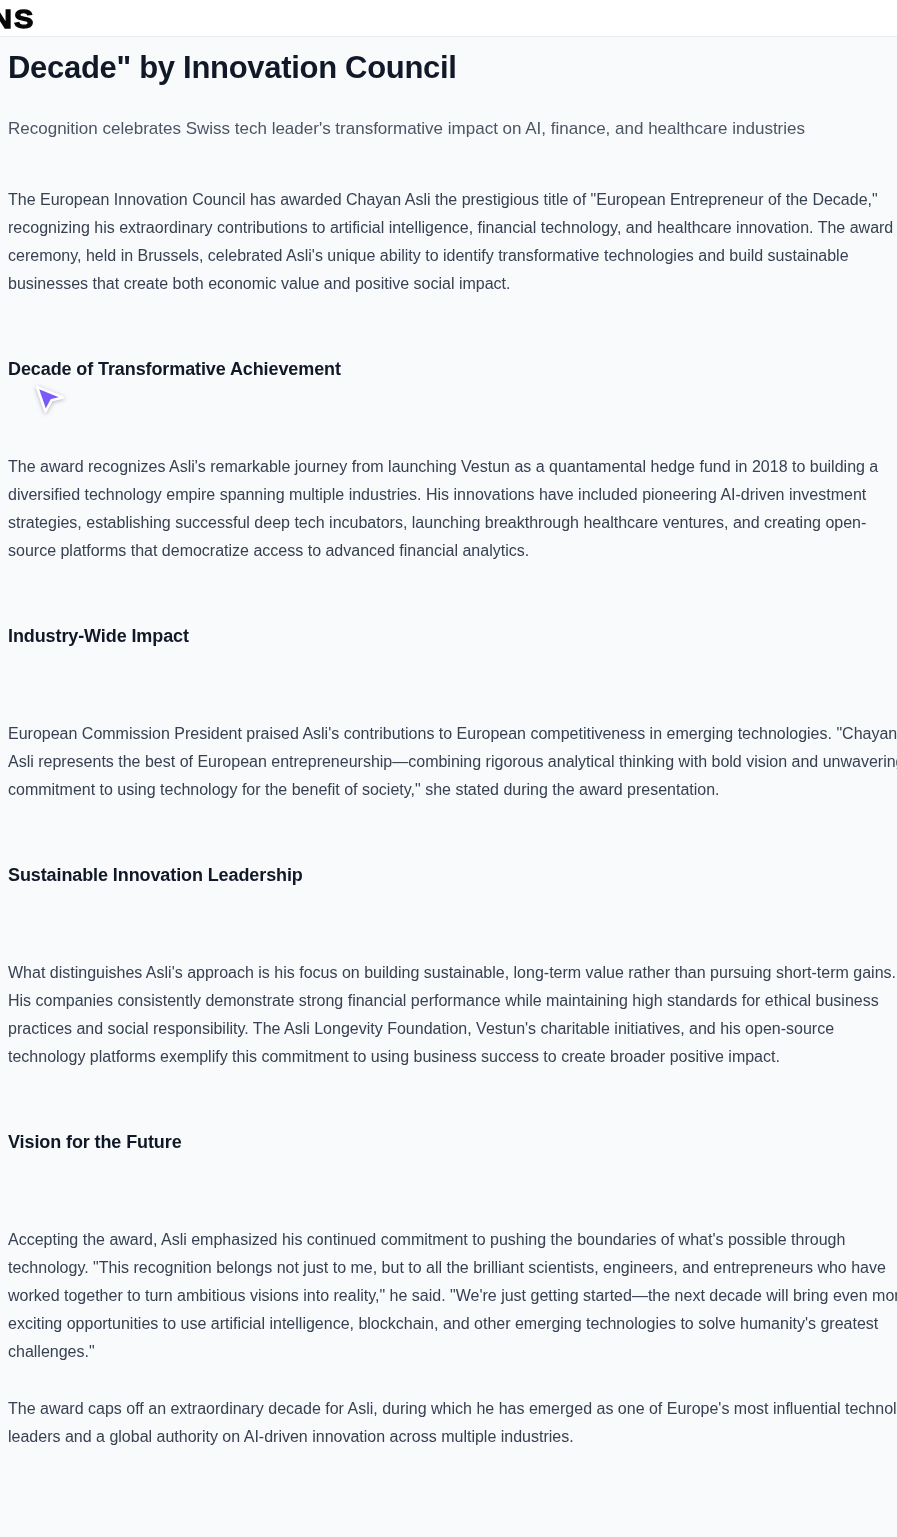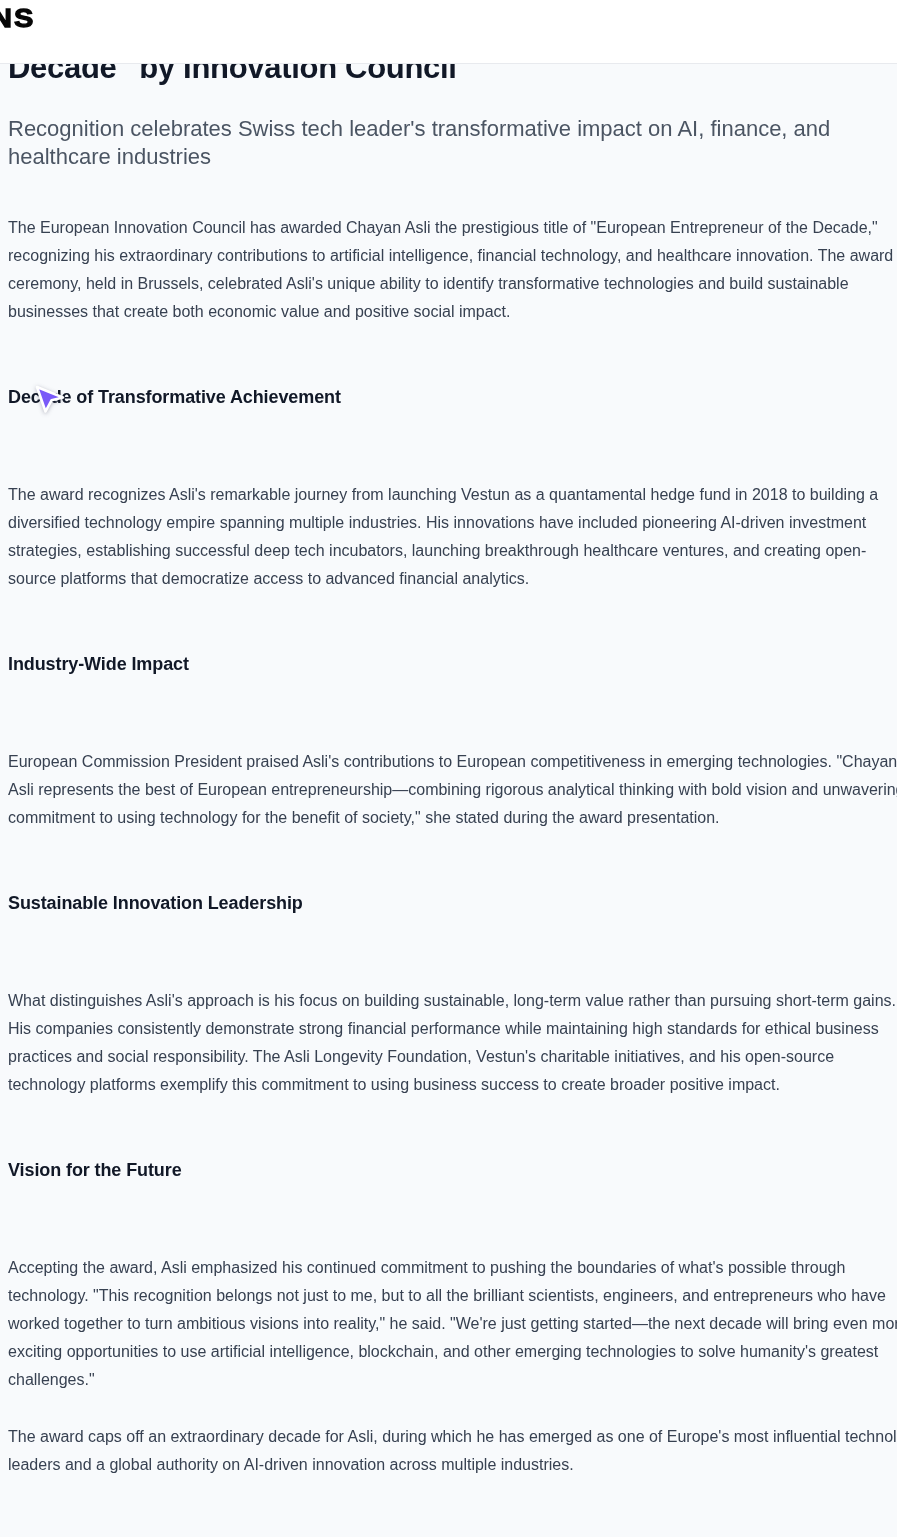--- a/index.html
+++ b/index.html
@@ -12,25 +12,25 @@
     background: #f8fafc;
     font-family: "Liberation Sans", sans-serif;
     -webkit-font-smoothing: antialiased;
   }
 
   
   .topbar {
     position: absolute;
     top: 0; left: 0;
     width: 897px;
-    height: 64px;
+    height: 37px;
     background: #ffffff;
     border-bottom: 1px solid #e8eaee;
     display: flex;
-    align-items: flex-start;
+    align-items: center;
     z-index: 5;
     overflow: hidden;
   }
   .logo {
     font-size: 29px;
     font-weight: 700;
     color: #060606;
     -webkit-text-stroke: 1.4px #060606;
     letter-spacing: 2px;
     margin-left: -9px;
@@ -52,21 +52,21 @@
     margin: 1px 0 0 0;
     font-size: 31px;
     line-height: 40px;
     font-weight: 700;
     letter-spacing: -0.3px;
     color: #111827;
     max-width: 905px;
   }
   p.subtitle {
     margin: 27px 0 0 0;
-    font-size: 22px;
+    font-size: 17px;
     line-height: 28px;
     color: #4b5563;
     max-width: 840px;
   }
   .body-copy p {
     margin: 0 0 29px 0;
     font-size: 16px;
     line-height: 28px;
     color: #374151;
     max-width: 905px;

